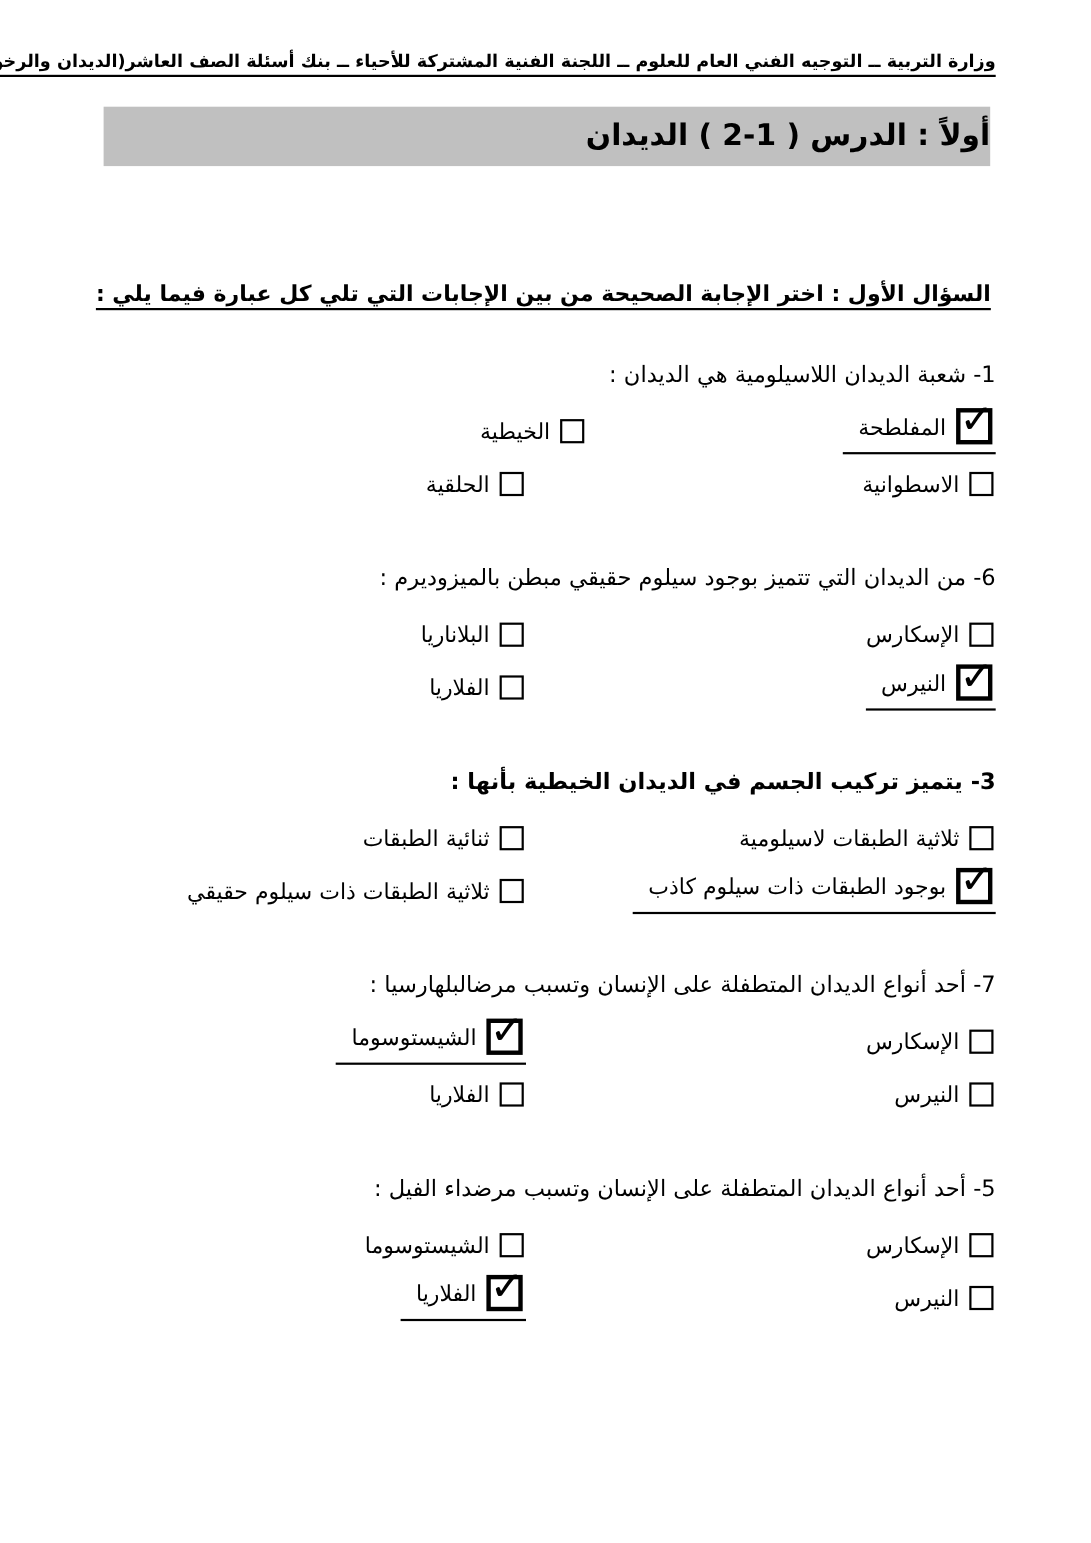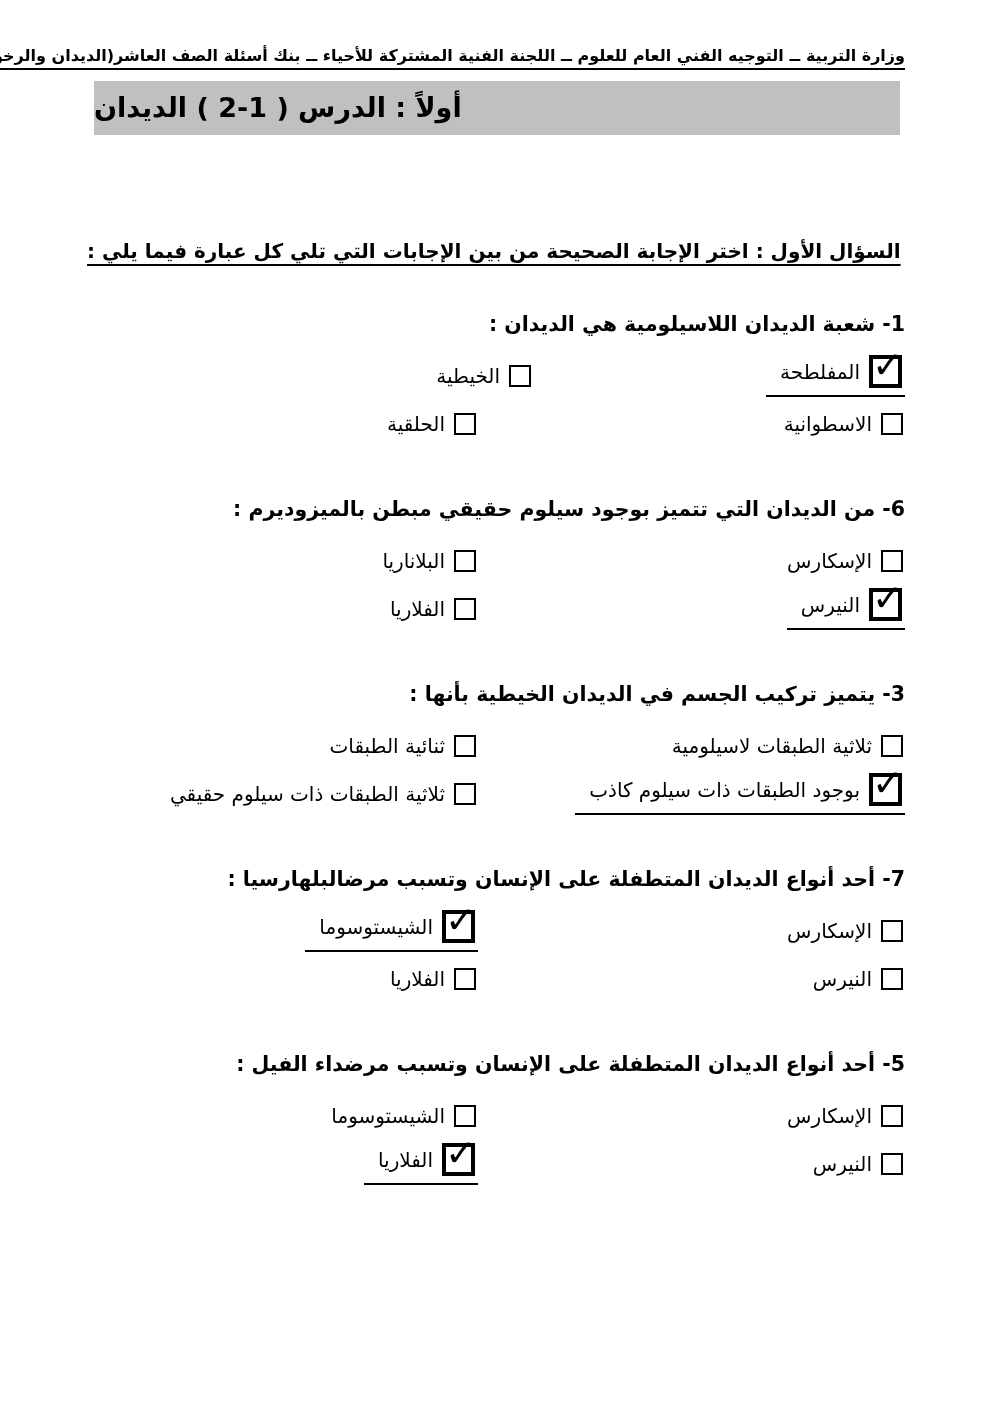--- a/index.html
+++ b/index.html
@@ -9,32 +9,32 @@
     color:#000;direction:rtl;overflow:hidden;
   }
   .page{padding:46px 87px 0;box-sizing:border-box;width:992px;height:1403px;}
 
   .doc-header{
     font-size:16px;font-weight:bold;text-align:right;white-space:nowrap;
     text-decoration:underline;text-decoration-thickness:2px;text-underline-offset:7px;
   }
 
   .title-box{
-    margin:16px 5px 0 7px;height:54px;
-    text-align:left;font-weight:bold;font-size:27px;line-height:54px;
+    margin:32px 5px 0 7px;height:54px;
+    text-align:right;font-weight:bold;font-size:27px;line-height:54px;
   }
 
   .prompt{
     margin-top:104px;font-size:20px;font-weight:bold;text-align:left;
     text-decoration:underline;text-decoration-thickness:2px;text-underline-offset:6px;
     white-space:nowrap;
   }
 
   .question{margin-top:41px;}
-  .q-text{font-size:20.5px;font-weight:bold;line-height:40px;height:40px;text-align:right;}
+  .q-text{font-size:20.5px;font-weight:normal;line-height:40px;height:40px;text-align:right;}
   .q-text.normal{font-weight:bold;}
 
   .options{margin-top:8px;display:grid;grid-template-columns:427px 1fr;justify-items:start;}
   .option{height:48px;display:flex;align-items:center;cursor:default;}
   .option.shift{margin-right:-55px;}
   .opt-inner{display:flex;align-items:center;gap:9px;padding:0 2px;}
   .option.checked .opt-inner{
     border-bottom:2.5px solid #000;
     padding-bottom:7px;padding-left:14px;padding-right:3px;
   }

